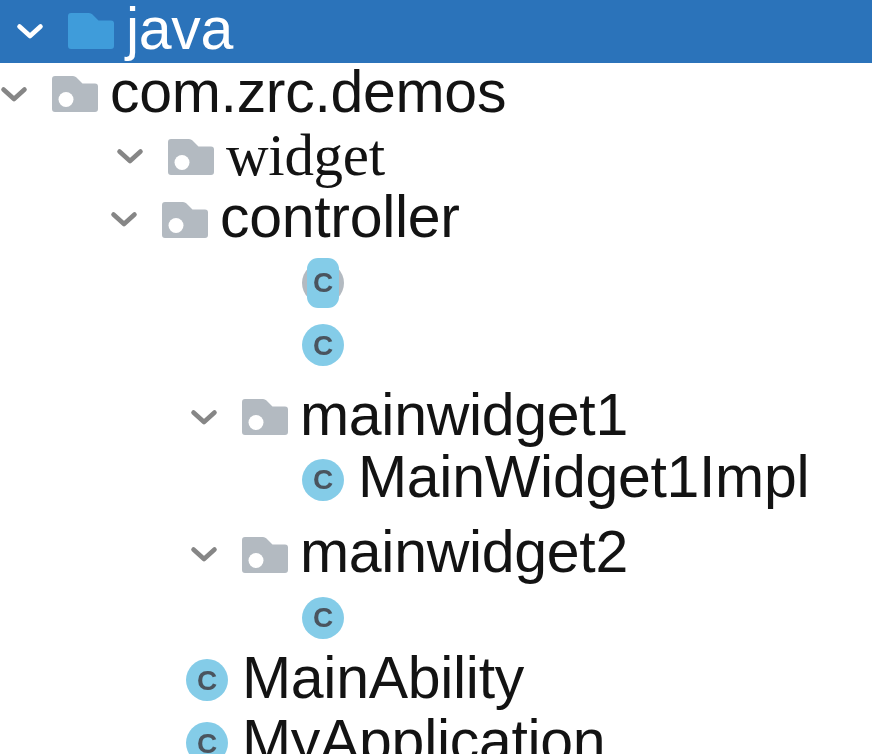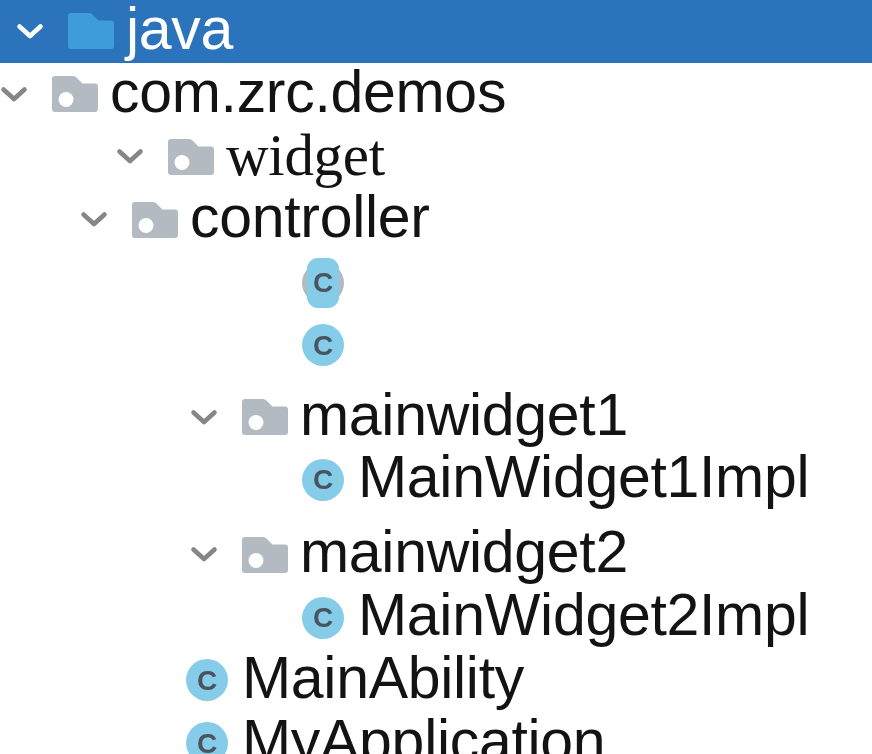--- a/index.html
+++ b/index.html
@@ -115,21 +115,21 @@
         </svg>
       </span>
       <span class="iconslot">
         <svg width="46" height="38" viewBox="0 0 46 38">
           <path d="M0 4 Q0 1 3 1 H21 Q23 1 24.5 2.5 L30.5 8.5 H43 Q46 8.5 46 11.5 V34 Q46 37 43 37 H3 Q0 37 0 34 Z" fill="#b3bac1"></path>
           <circle cx="14" cy="24.5" r="7.5" fill="#ffffff"></circle>
         </svg>
       </span>
       <span class="label">widget</span>
     </div>
-    <div class="row" style="padding-left: 80px;">
+    <div class="row" style="padding-left: 110px;">
       <span class="chev">
         <svg width="28" height="17" viewBox="0 0 28 17" fill="none">
           <path d="M3.5 3.5 L14 13 L24.5 3.5" stroke="#868686" stroke-width="4.6" stroke-linecap="round" stroke-linejoin="round"></path>
         </svg>
       </span>
       <span class="iconslot">
         <svg width="46" height="38" viewBox="0 0 46 38">
           <path d="M0 4 Q0 1 3 1 H21 Q23 1 24.5 2.5 L30.5 8.5 H43 Q46 8.5 46 11.5 V34 Q46 37 43 37 H3 Q0 37 0 34 Z" fill="#b3bac1"></path>
           <circle cx="14" cy="24.5" r="7.5" fill="#ffffff"></circle>
         </svg>
@@ -208,21 +208,20 @@
       <span class="chev hidden">
         <svg width="28" height="17" viewBox="0 0 28 17" fill="none">
           <path d="M3.5 3.5 L14 13 L24.5 3.5" stroke="#868686" stroke-width="4.6" stroke-linecap="round" stroke-linejoin="round"></path>
         </svg>
       </span>
       <span class="iconslot">
         <span class="class-circle">
           <span class="class-letter">C</span>
         </span>
       </span>
-      <span class="label">MainWidget2Impl</span>
     </div>
     <div class="row" style="padding-left: 132px;">
       <span class="chev hidden">
         <svg width="28" height="17" viewBox="0 0 28 17" fill="none">
           <path d="M3.5 3.5 L14 13 L24.5 3.5" stroke="#868686" stroke-width="4.6" stroke-linecap="round" stroke-linejoin="round"></path>
         </svg>
       </span>
       <span class="iconslot">
         <span class="class-circle">
           <span class="class-letter">C</span>

